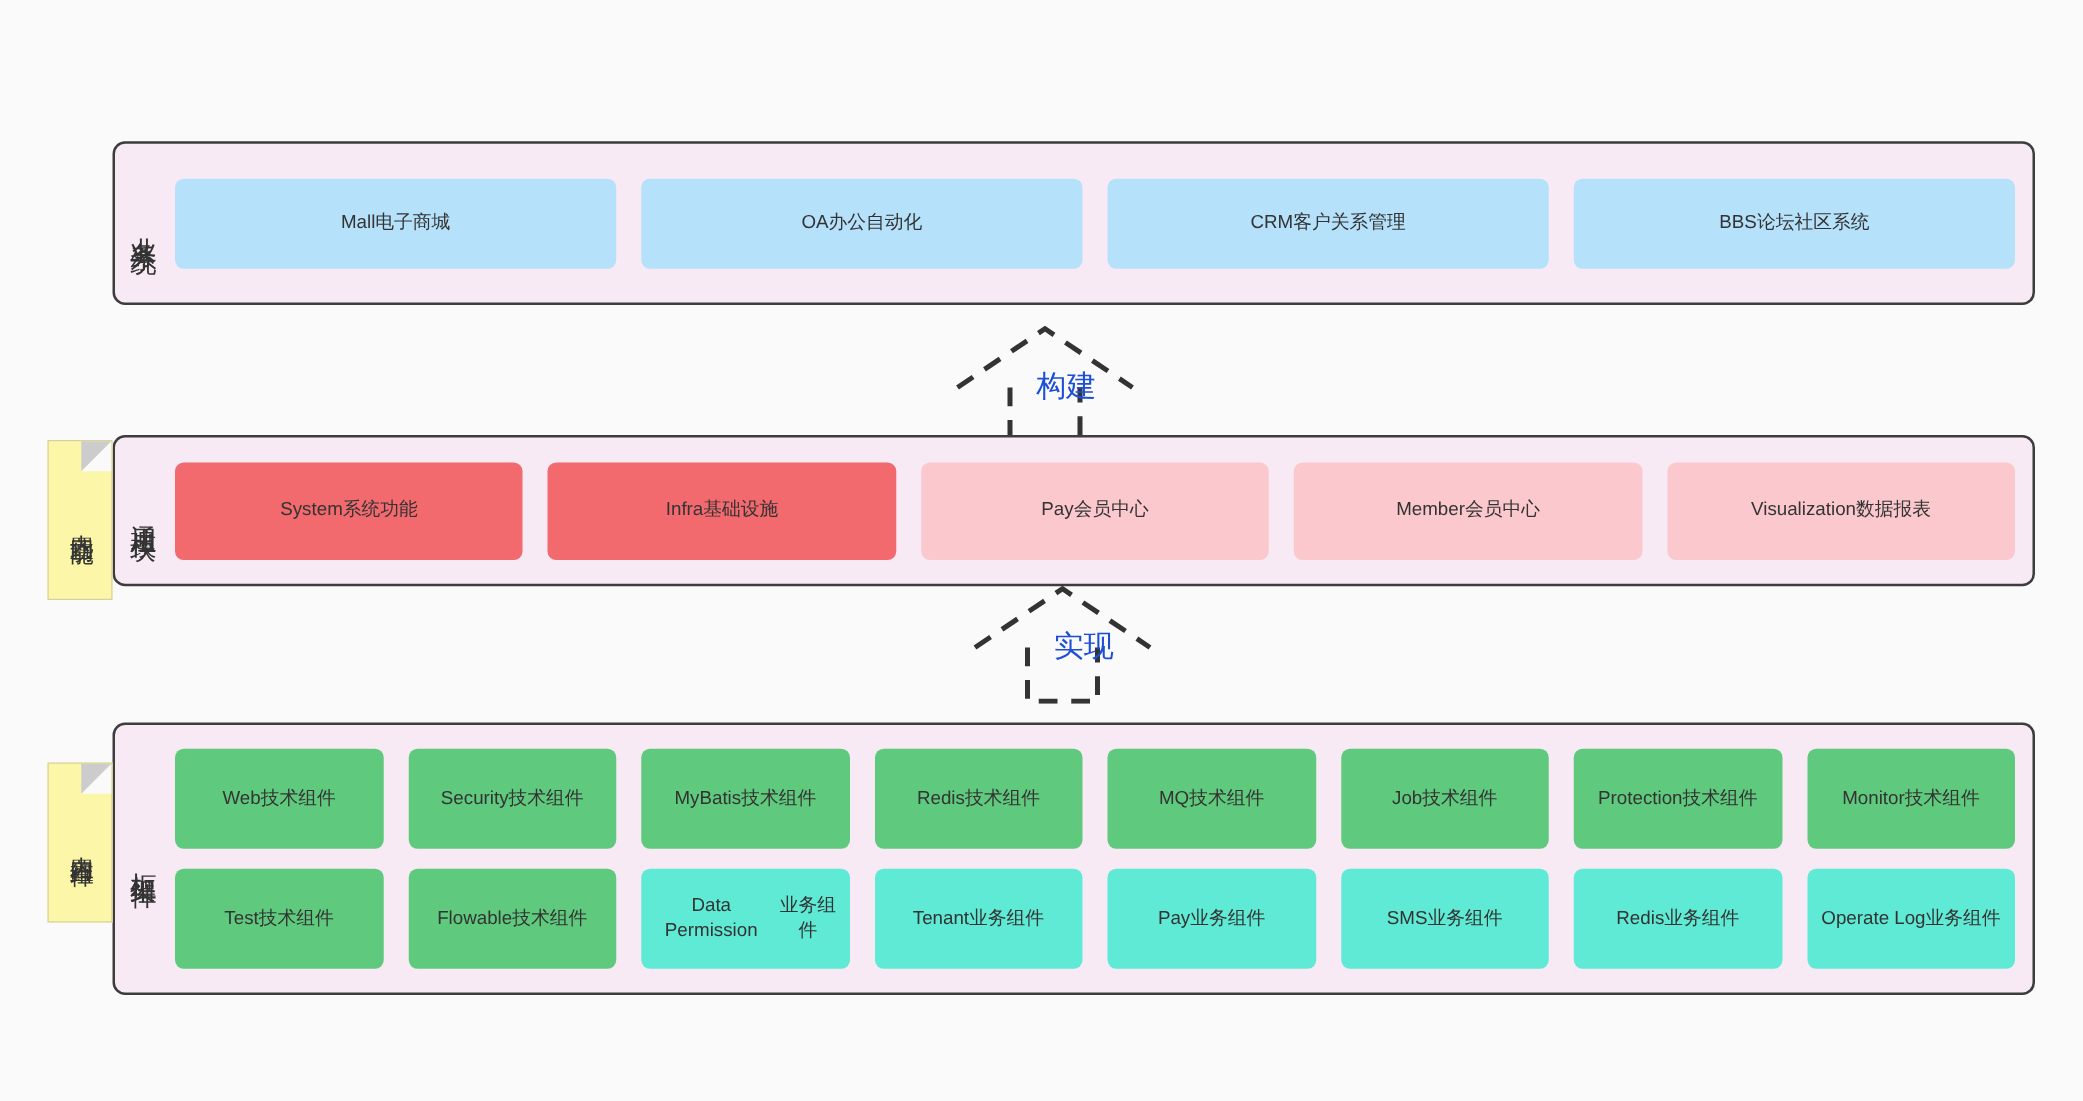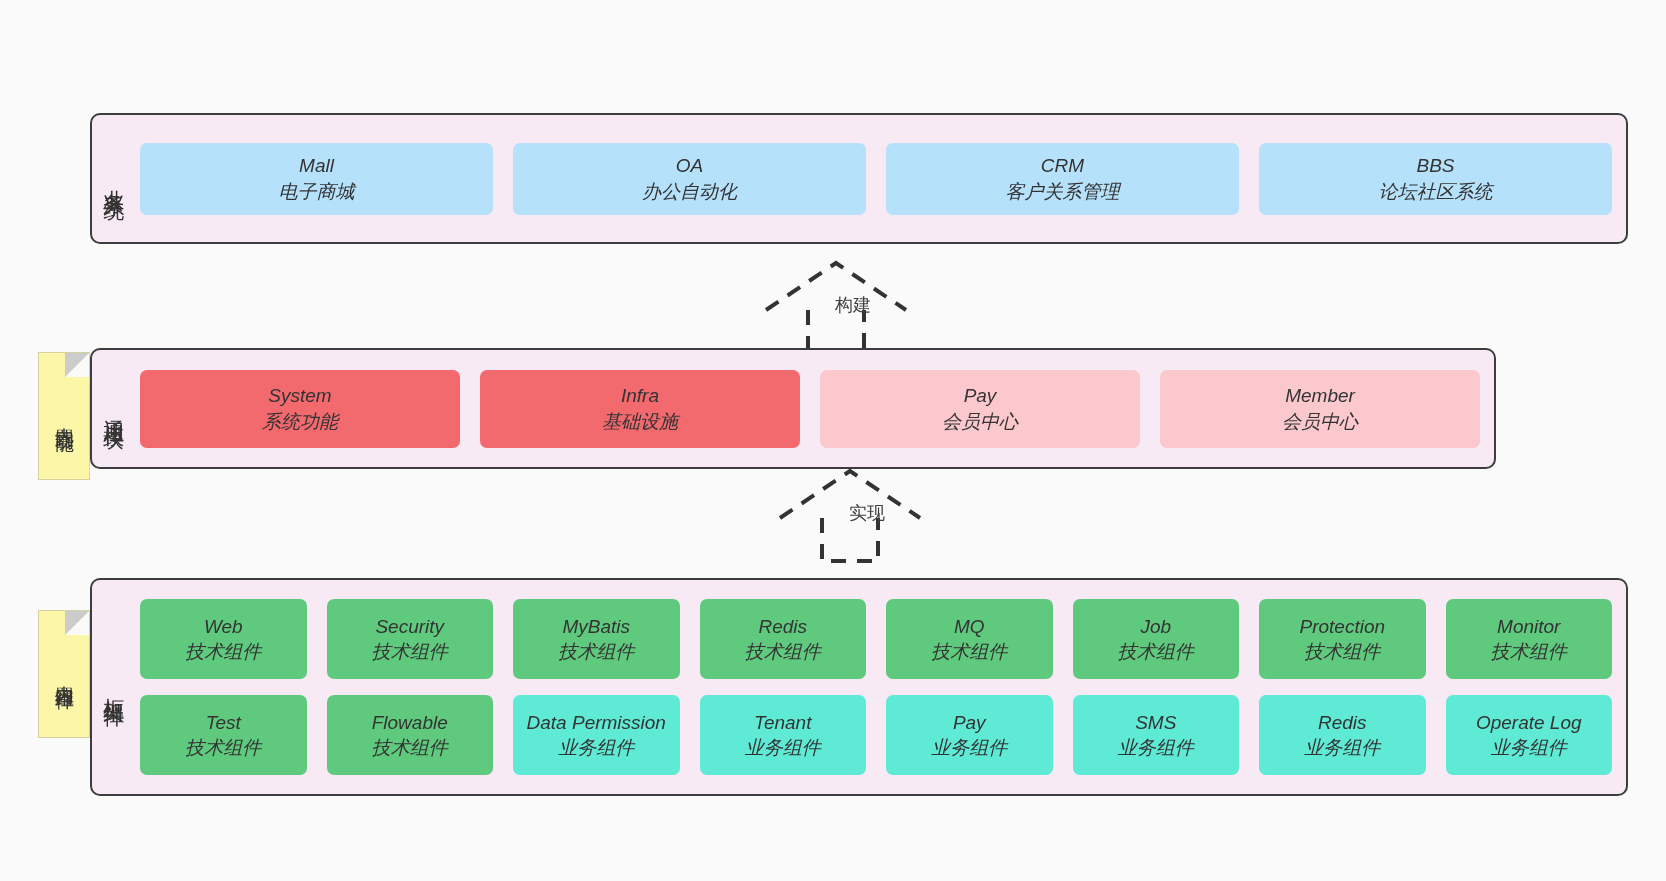--- a/index.html
+++ b/index.html
@@ -63,45 +63,44 @@
     display: flex;
     gap: 20px;
     align-items: stretch;
   }
 
   .node {
     flex: 1 1 0;
     box-sizing: border-box;
     border-radius: 7px;
     display: flex;
-    flex-direction: column;
+    flex-direction: row;
     align-items: center;
     justify-content: center;
     text-align: center;
-    font-size: 19px;
+    font-size: 15px;
     line-height: 1.34;
     color: #333333;
     padding: 4px 6px;
     user-select: none;
-    font-style: italic;
   }
   .node .line2 { display: block; }
 
   
   .c-blue        { background: #b6e1fb; }
   .c-red         { background: #f2696e; }
   .c-pink        { background: #fbc8ce; }
   .c-green       { background: #5fca7d; }
   .c-green-light { background: #5eead4; }
 
   
   #layer-business  { left: 90px;  top: 113px; width: 1538px; height: 131px; }
   #layer-business .box-row { height: 72px; }
 
-  #layer-common    { left: 90px;  top: 348px; width: 1406px; height: 121px; }
+  #layer-common    { left: 90px;  top: 348px; width: 1538px; height: 121px; }
   #layer-common .box-row { height: 78px; }
 
   #layer-framework { left: 90px;  top: 578px; width: 1538px; height: 218px; }
   #layer-framework .box-row { height: 80px; }
 
   
   .note {
     position: absolute;
     box-sizing: border-box;
     width: 52px;
@@ -151,22 +150,22 @@
   #arrow-build   { left: 758px; top: 255px; }
   #arrow-impl    { left: 772px; top: 463px; }
 
   .arrow-wrap svg { display: block; }
 
   .arrow-label {
     position: absolute;
     left: 0; right: 0;
     top: 38px;
     text-align: center;
-    font-size: 18px;
-    color: #404040;
+    font-size: 24px;
+    color: #1d4ed8;
     background: transparent;
     user-select: none;
     pointer-events: none;
   }
 </style>
 </head>
 <body>
 
 <div id="canvas">
 
@@ -232,20 +231,24 @@
         <div class="node c-pink">
           <span>Pay</span>
           <span class="line2">会员中心</span>
         </div>
 
         <div class="node c-pink">
           <span>Member</span>
           <span class="line2">会员中心</span>
         </div>
 
+        <div class="node c-pink">
+          <span>Visualization</span>
+          <span class="line2">数据报表</span>
+        </div>
 
       </div>
     </div>
   </div>
 
   <div class="arrow-wrap" id="arrow-impl">
     <svg width="190" height="100" viewBox="0 0 190 100">
       <path d="M 8 55 L 78 8 L 148 55" fill="none" stroke="#333333" stroke-width="4" stroke-dasharray="15,11" stroke-linecap="butt"></path>
       <path d="M 50 55 L 50 98 L 106 98 L 106 55" fill="none" stroke="#333333" stroke-width="4" stroke-dasharray="15,11" stroke-linecap="butt"></path>
     </svg>

